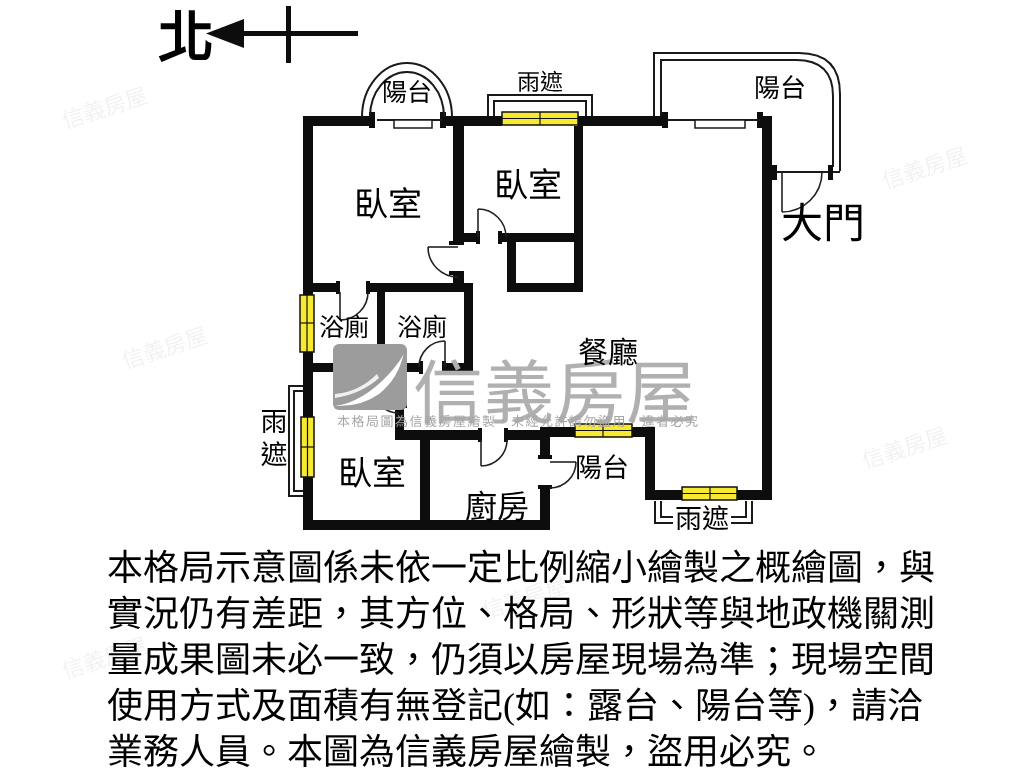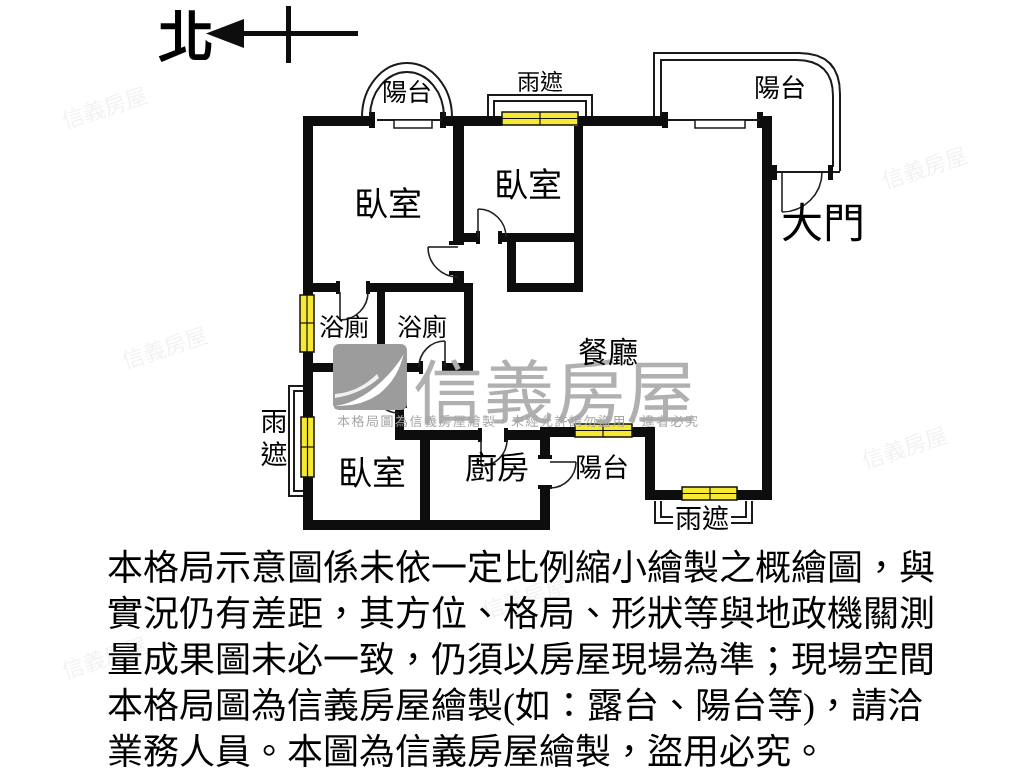--- a/index.html
+++ b/index.html
@@ -172,32 +172,32 @@
   <div class="ghost" style="left:860px;top:430px">信義房屋</div>
   <div class="ghost" style="left:480px;top:580px">信義房屋</div>
   <div class="ghost" style="left:60px;top:640px">信義房屋</div>
 
   <div class="lbl" style="left:186px;top:38px;font-size:56px;font-weight:bold">北</div>
 
   <div class="lbl" style="left:388px;top:205px;font-size:34px">臥室</div>
   <div class="lbl" style="left:528px;top:186px;font-size:34px">臥室</div>
   <div class="lbl" style="left:372px;top:474px;font-size:34px">臥室</div>
   <div class="lbl" style="left:608px;top:353px;font-size:30px">餐廳</div>
-  <div class="lbl" style="left:497px;top:468px;font-size:32px">廚房</div>
+  <div class="lbl" style="left:497px;top:507px;font-size:32px">廚房</div>
   <div class="lbl" style="left:344px;top:327px;font-size:25px">浴廁</div>
   <div class="lbl" style="left:422px;top:327px;font-size:25px">浴廁</div>
   <div class="lbl" style="left:823px;top:224px;font-size:42px">大門</div>
   <div class="lbl" style="left:407px;top:92px;font-size:25px">陽台</div>
   <div class="lbl" style="left:780px;top:89px;font-size:26px">陽台</div>
   <div class="lbl" style="left:602px;top:468px;font-size:27px">陽台</div>
   <div class="lbl" style="left:540px;top:82px;font-size:23px">雨遮</div>
   <div class="lbl bg" style="left:702px;top:519px;font-size:27px">雨遮</div>
   <div class="lbl vert" style="left:271px;top:440px;font-size:27px">雨遮</div>
 
   <div id="disclaimer">
     <div>本格局示意圖係未依一定比例縮小繪製之概繪圖，與</div>
     <div>實況仍有差距，其方位、格局、形狀等與地政機關測</div>
     <div>量成果圖未必一致，仍須以房屋現場為準；現場空間</div>
-    <div>本格局圖為信義房屋繪製(如：露台、陽台等)，請洽</div>
+    <div>使用方式及面積有無登記(如：露台、陽台等)，請洽</div>
     <div>業務人員。本圖為信義房屋繪製，盜用必究。</div>
   </div>
 
 </div>
 
 </body></html>

